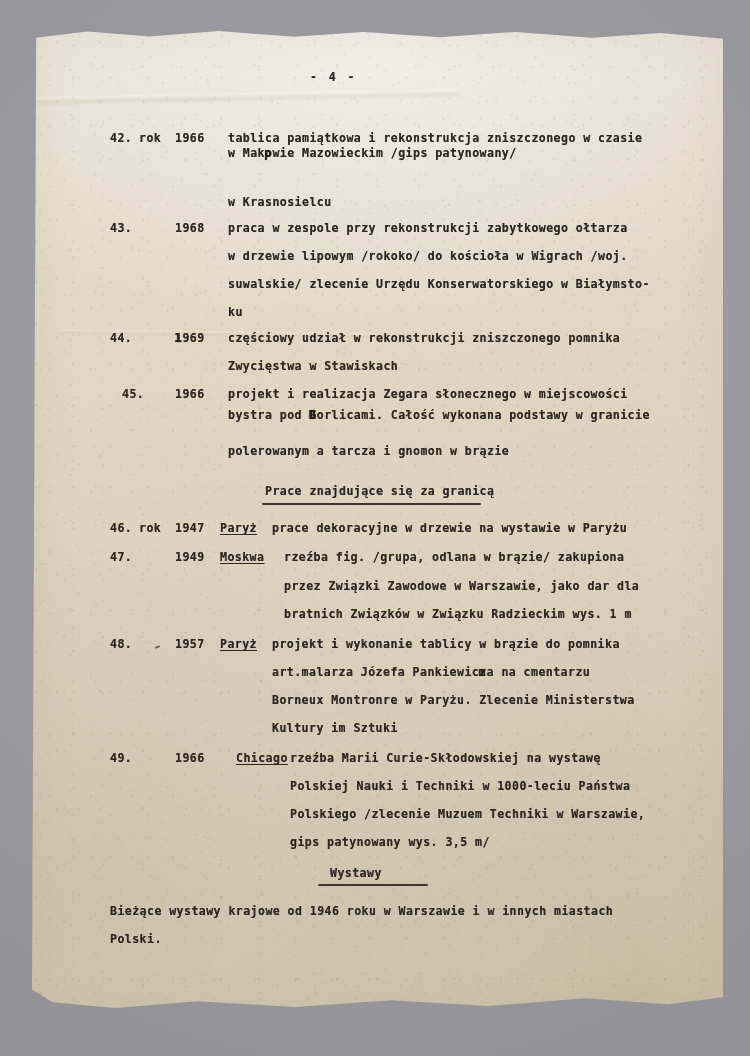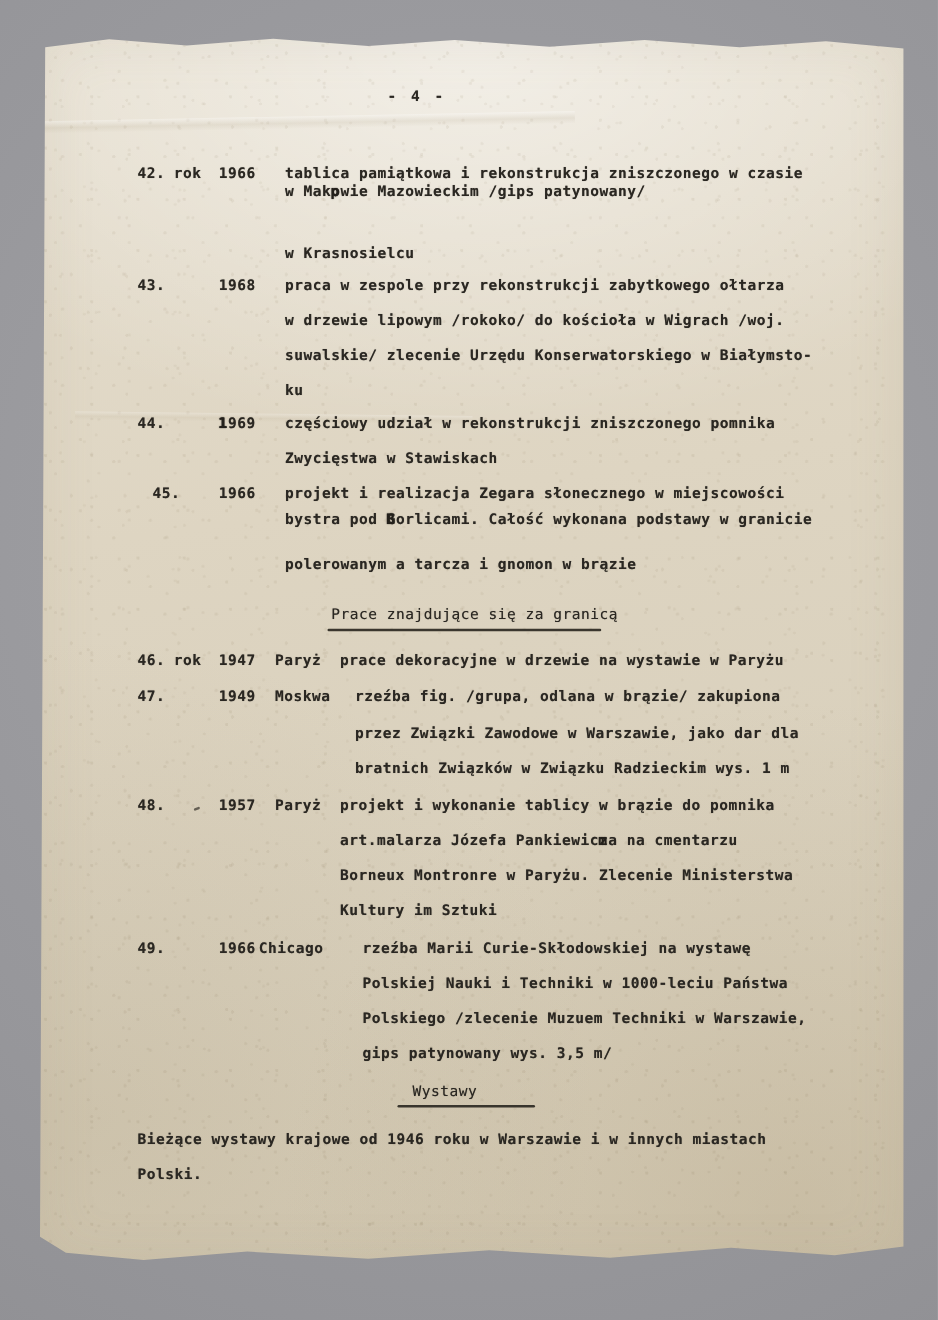--- a/index.html
+++ b/index.html
@@ -85,24 +85,24 @@
     -webkit-font-smoothing:none;
   }
   .ln{
     position:absolute;white-space:pre;
     font-weight:700;
     text-shadow:0 0 .6px rgba(40,36,30,.55);
   }
   
   .pageno{letter-spacing:2.4px;}
 
-  .u{text-underline-offset:2px;text-decoration-thickness:1px;}
+  .u{text-decoration:underline;text-underline-offset:2px;text-decoration-thickness:1px;}
 
   
-  .heading{position:absolute;white-space:pre;font-weight:400;text-shadow:0 0 .6px rgba(40,36,30,.55);}
+  .heading{position:absolute;white-space:pre;font-weight:700;text-shadow:0 0 .6px rgba(40,36,30,.55);}
   .rule{position:absolute;height:2px;background:#2b2822;opacity:.92;border-radius:1px;}
 
   
   .ovr{position:relative;display:inline-block;}
   .ovr::after{
     content:attr(data-over);
     position:absolute;left:-.06em;top:0;
     color:#23201b;font-weight:700;
     text-shadow:0 0 1px rgba(35,32,27,.9);
   }
@@ -172,21 +172,21 @@
   <div class="stray" style="left:155px;top:646px;"></div>
   <div class="ln" style="left:175px;top:637px;">1957</div>
   <div class="ln u" style="left:220px;top:637px;">Paryż</div>
   <div class="ln" style="left:272px;top:637px;">projekt i wykonanie tablicy w brązie do pomnika</div>
   <div class="ln" style="left:272px;top:665px;">art.malarza Józefa Pankiewic<span class="ovr" data-over="m">z</span>a na cmentarzu</div>
   <div class="ln" style="left:272px;top:693px;">Borneux Montronre w Paryżu. Zlecenie Ministerstwa</div>
   <div class="ln" style="left:272px;top:721px;">Kultury im Sztuki</div>
 
   <div class="ln" style="left:110px;top:751px;">49.</div>
   <div class="ln" style="left:175px;top:751px;">1966</div>
-  <div class="ln u" style="left:207px;top:751px;">Chicago</div>
+  <div class="ln u" style="left:236px;top:751px;">Chicago</div>
   <div class="ln" style="left:290px;top:751px;">rzeźba Marii Curie-Skłodowskiej na wystawę</div>
   <div class="ln" style="left:290px;top:779px;">Polskiej Nauki i Techniki w 1000-leciu Państwa</div>
   <div class="ln" style="left:290px;top:807px;">Polskiego /zlecenie Muzuem Techniki w Warszawie,</div>
   <div class="ln" style="left:290px;top:835px;">gips patynowany wys. 3,5 m/</div>
 
   <div class="heading" style="left:330px;top:866px;">Wystawy</div>
   <div class="rule" style="left:318px;top:884px;width:110px;"></div>
 
   <div class="ln" style="left:110px;top:904px;">Bieżące wystawy krajowe od 1946 roku w Warszawie i w innych miastach</div>
   <div class="ln" style="left:110px;top:932px;">Polski.</div>

